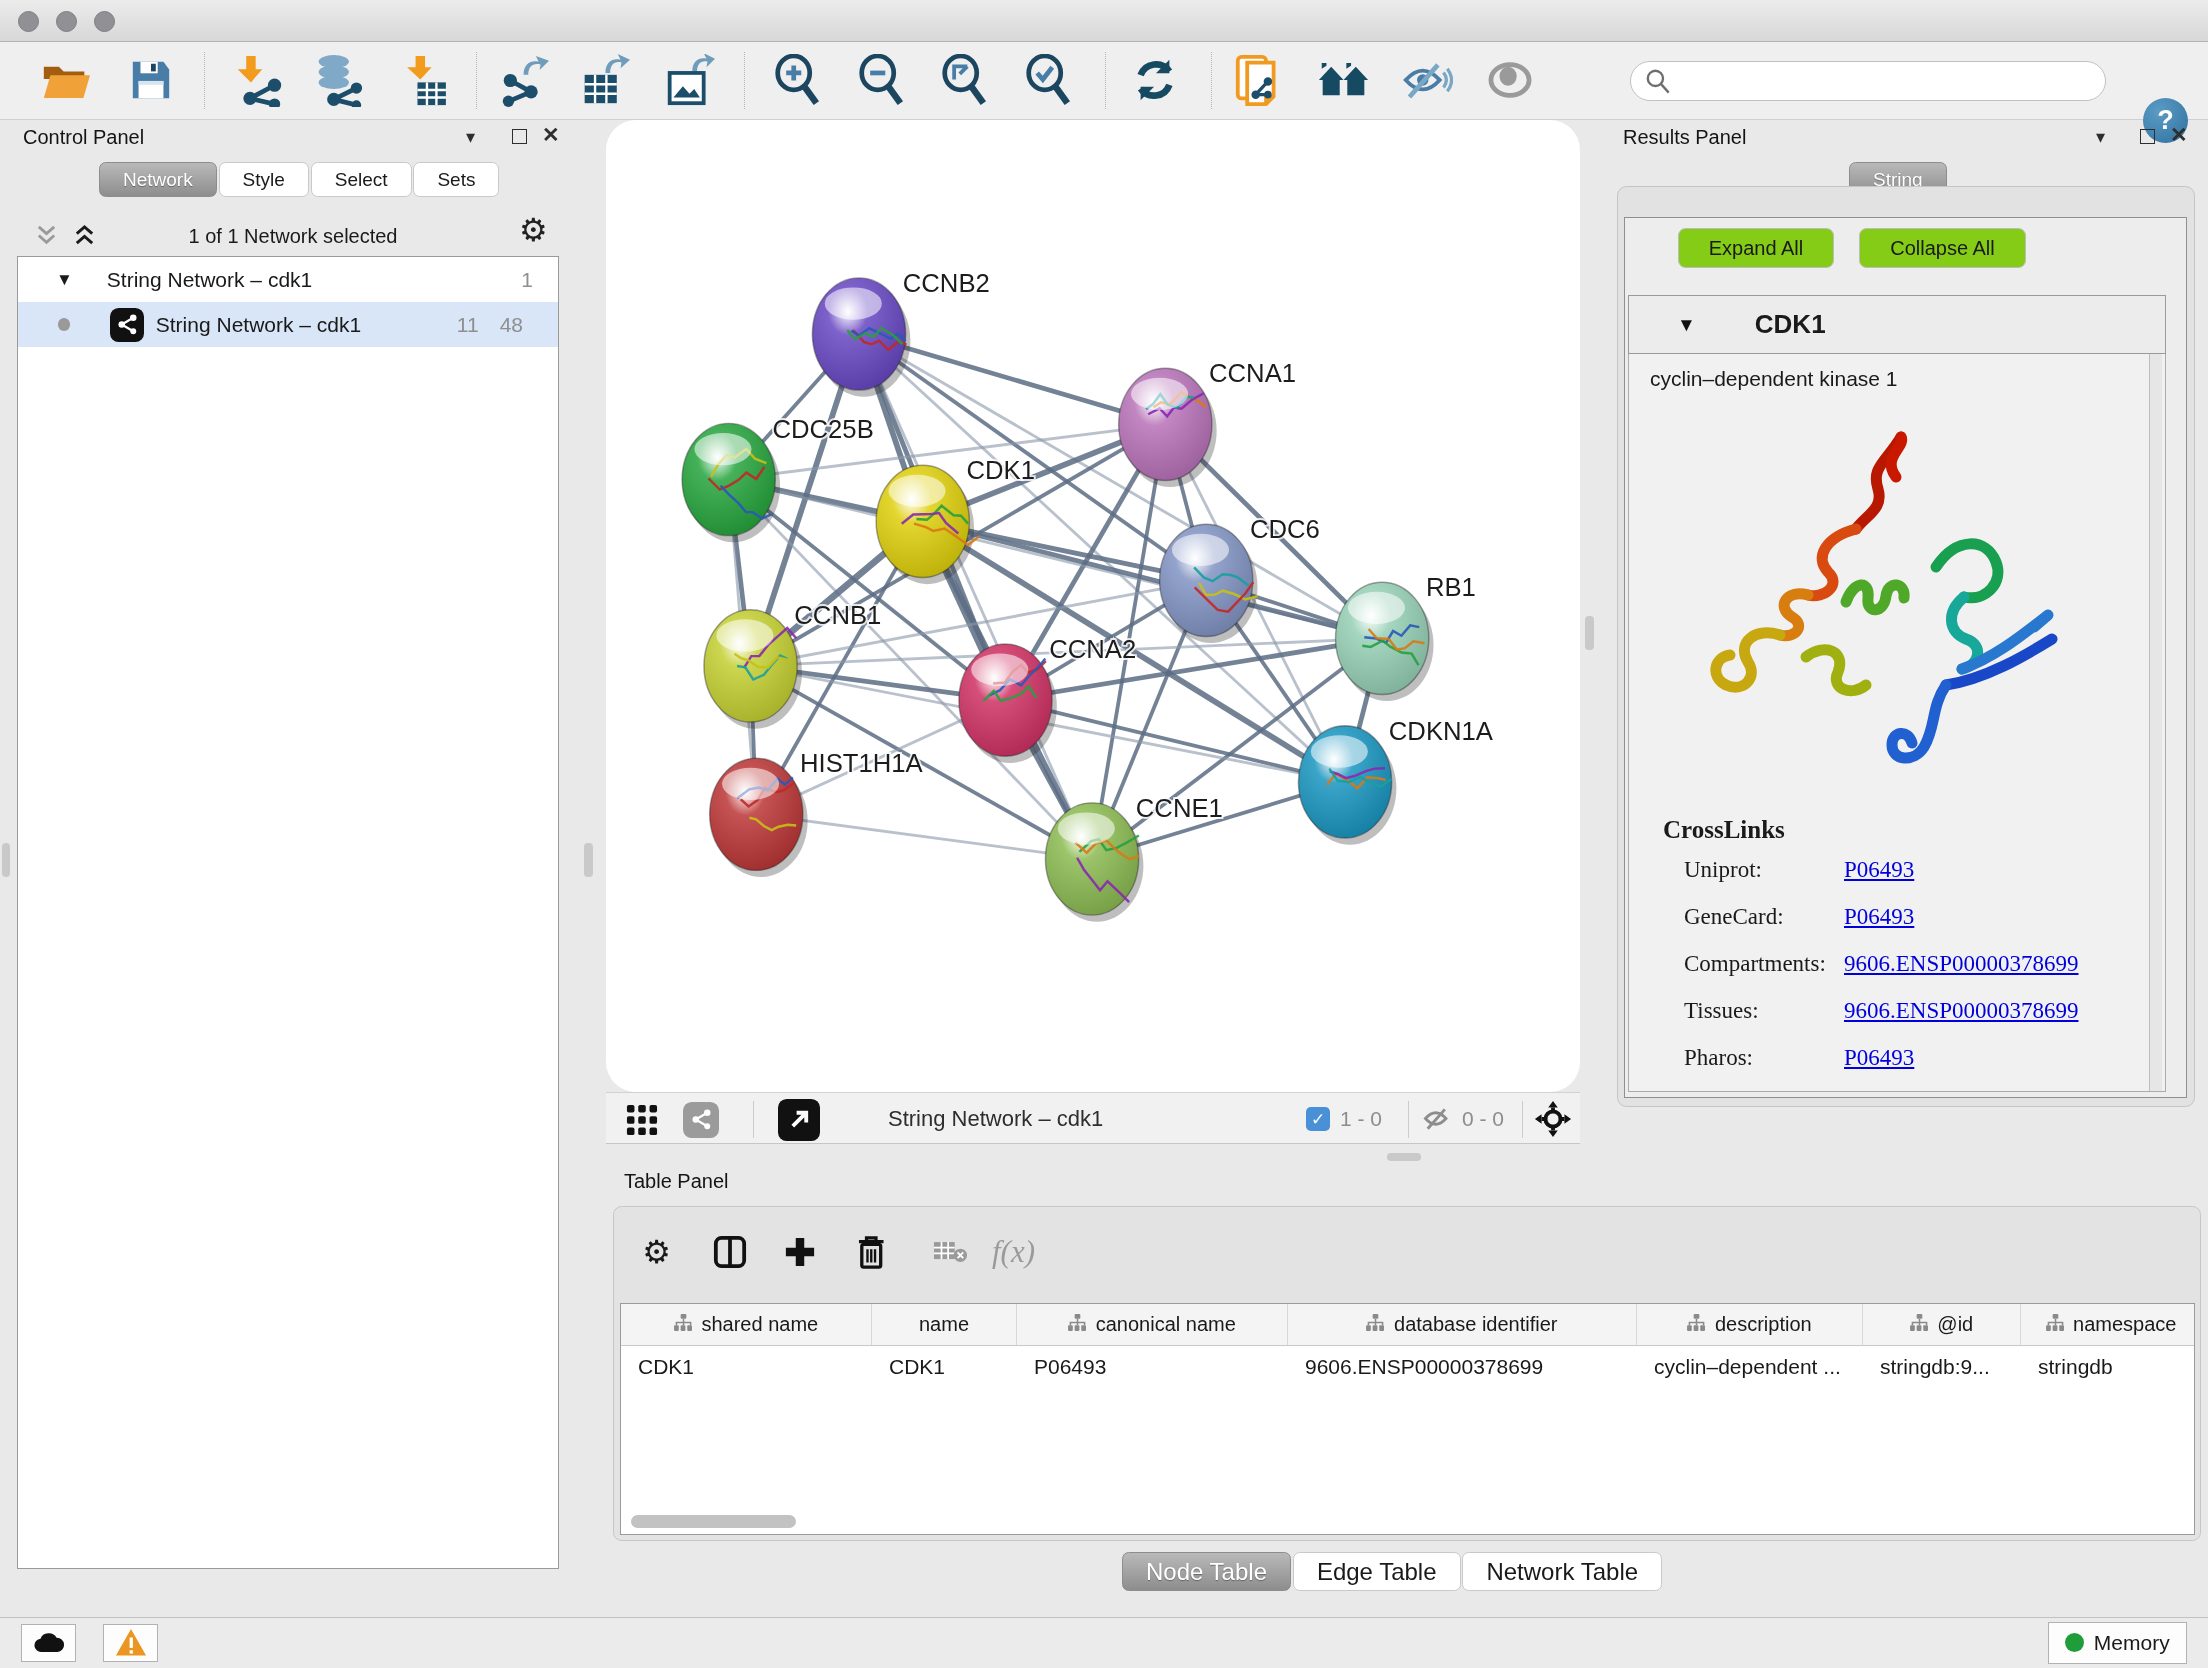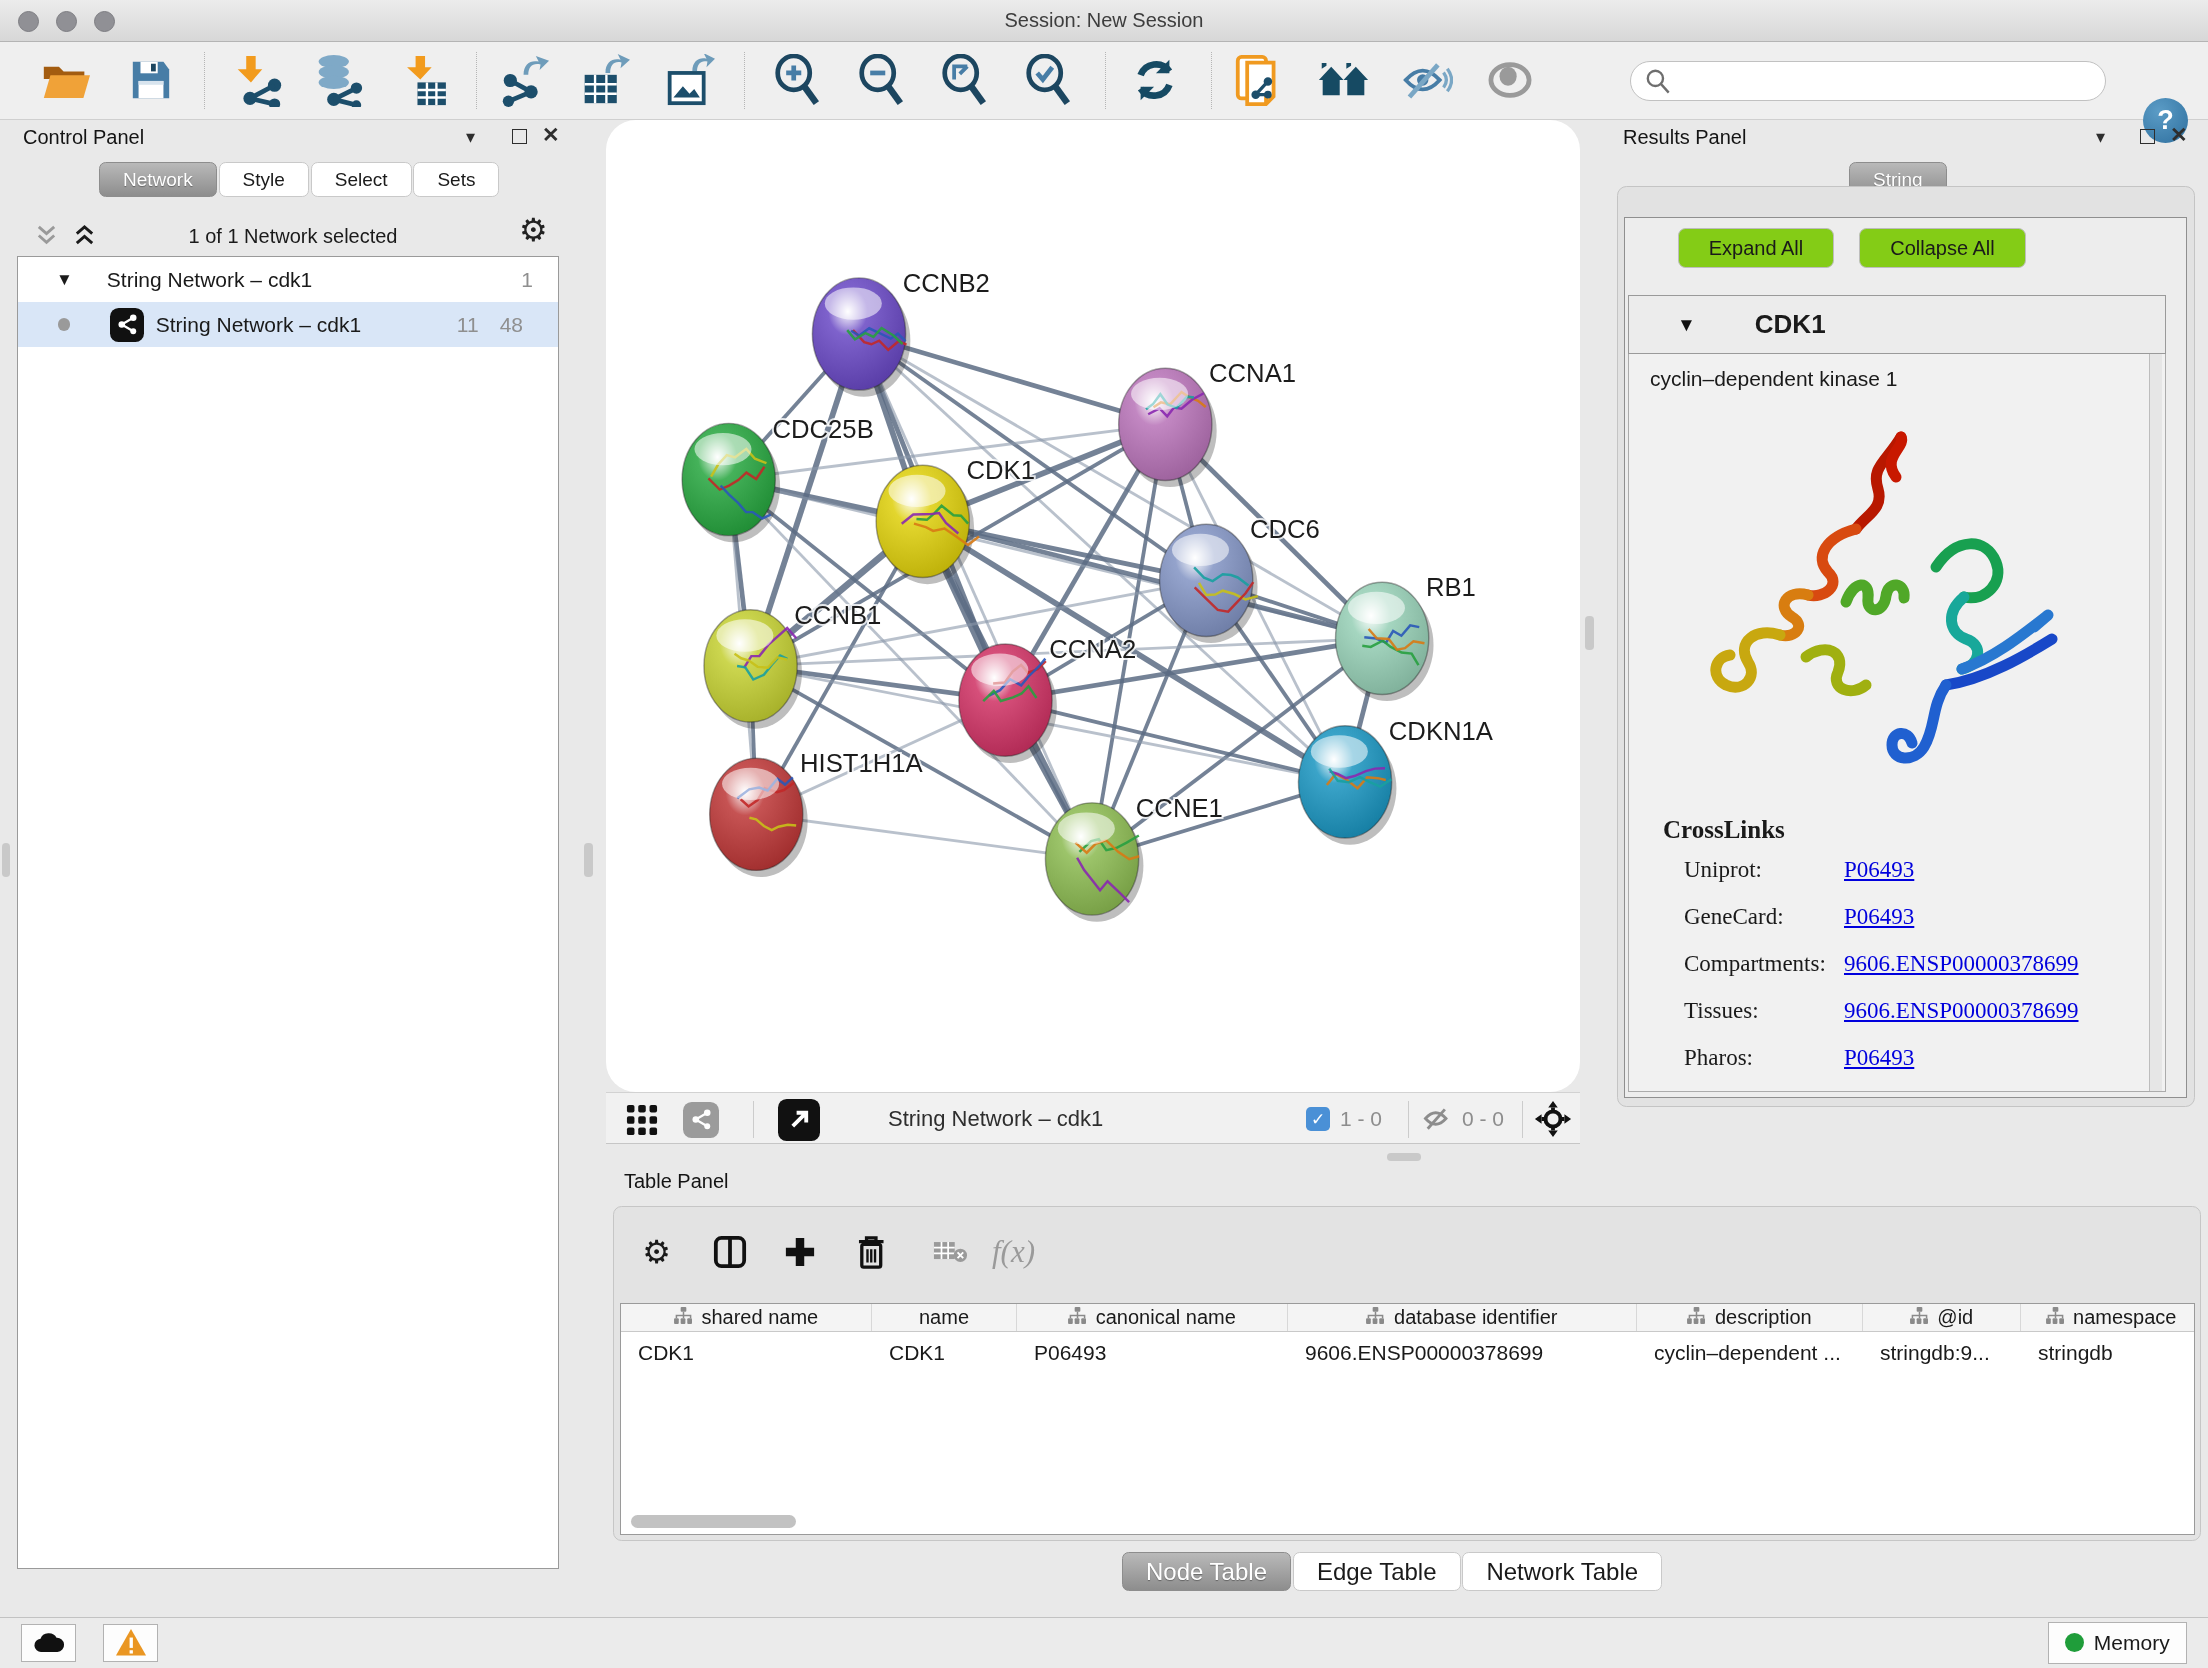--- a/index.html
+++ b/index.html
@@ -90,21 +90,21 @@
   .cl-row .lbl { width:160px; }
   .cl-row .val { color:#0000dd; text-decoration:underline; }
 
   
   #tp-box { position:absolute; left:613px; top:1206px; width:1588px; height:335px;
     background:#e3e3e3; border:1px solid #c6c6c6; border-radius:8.6px; }
   .tp-tool { position:absolute; top:1227px; display:flex; align-items:center; justify-content:center;
     width:49px; height:49px; }
   #tp-table { position:absolute; left:620px; top:1303px; width:1575px; height:232px;
     background:#fff; border:1.9px solid #9a9a9a; overflow:hidden; }
-  #tp-header { display:flex; height:28px; background:#f4f4f4; border-bottom:1px solid #c9c9c9; }
+  #tp-header { display:flex; height:42px; background:#f4f4f4; border-bottom:1px solid #c9c9c9; }
   .th { display:flex; align-items:center; justify-content:center; gap:8.6px; font-size:20px;
     border-right:1px solid #d8d8d8; overflow:hidden; white-space:nowrap; flex:none; }
   #tp-row { display:flex; height:42px; }
   .td { padding-left:17px; display:flex; align-items:center; font-size:21px; overflow:hidden;
     white-space:nowrap; flex:none; }
   #tp-hscroll { position:absolute; left:9.5px; bottom:5.7px; width:1550px; height:13.3px; }
   #tp-hthumb { position:absolute; left:0; top:0; width:165px; height:13.3px; background:#c2c2c2; border-radius:6.7px; }
   #tp-tabs { position:absolute; left:1122px; top:1552px; white-space:nowrap; }
   #tp-tabs .tab { height:39px; font-size:24px; }
 
@@ -116,21 +116,20 @@
   #memory-btn { left:2048px; width:139px; height:42px; top:3.8px; gap:9.5px; font-size:21px; }
   #memory-dot { width:19px; height:19px; border-radius:50%; background:#1f9d3a; }
 </style>
 </head>
 <body>
 
 <div id="titlebar">
   <div class="macdot" style="left:18px"></div>
   <div class="macdot" style="left:56px"></div>
   <div class="macdot" style="left:94px"></div>
-  <div id="win-title">Session: New Session</div>
 </div>
 
 <div id="toolbar">
   <div class="tbtn" style="left:38px">
     <svg width="49" height="42" viewBox="0 0 52 44">
       <path d="M3 8 h16 l5 5 h22 v8 H3z" fill="#a35c10"></path>
         <path d="M3 41 L10 17 h42 L45 41z" fill="#f0a238"></path>
     </svg>
     </div>
   <div class="tbtn" style="left:123px">

